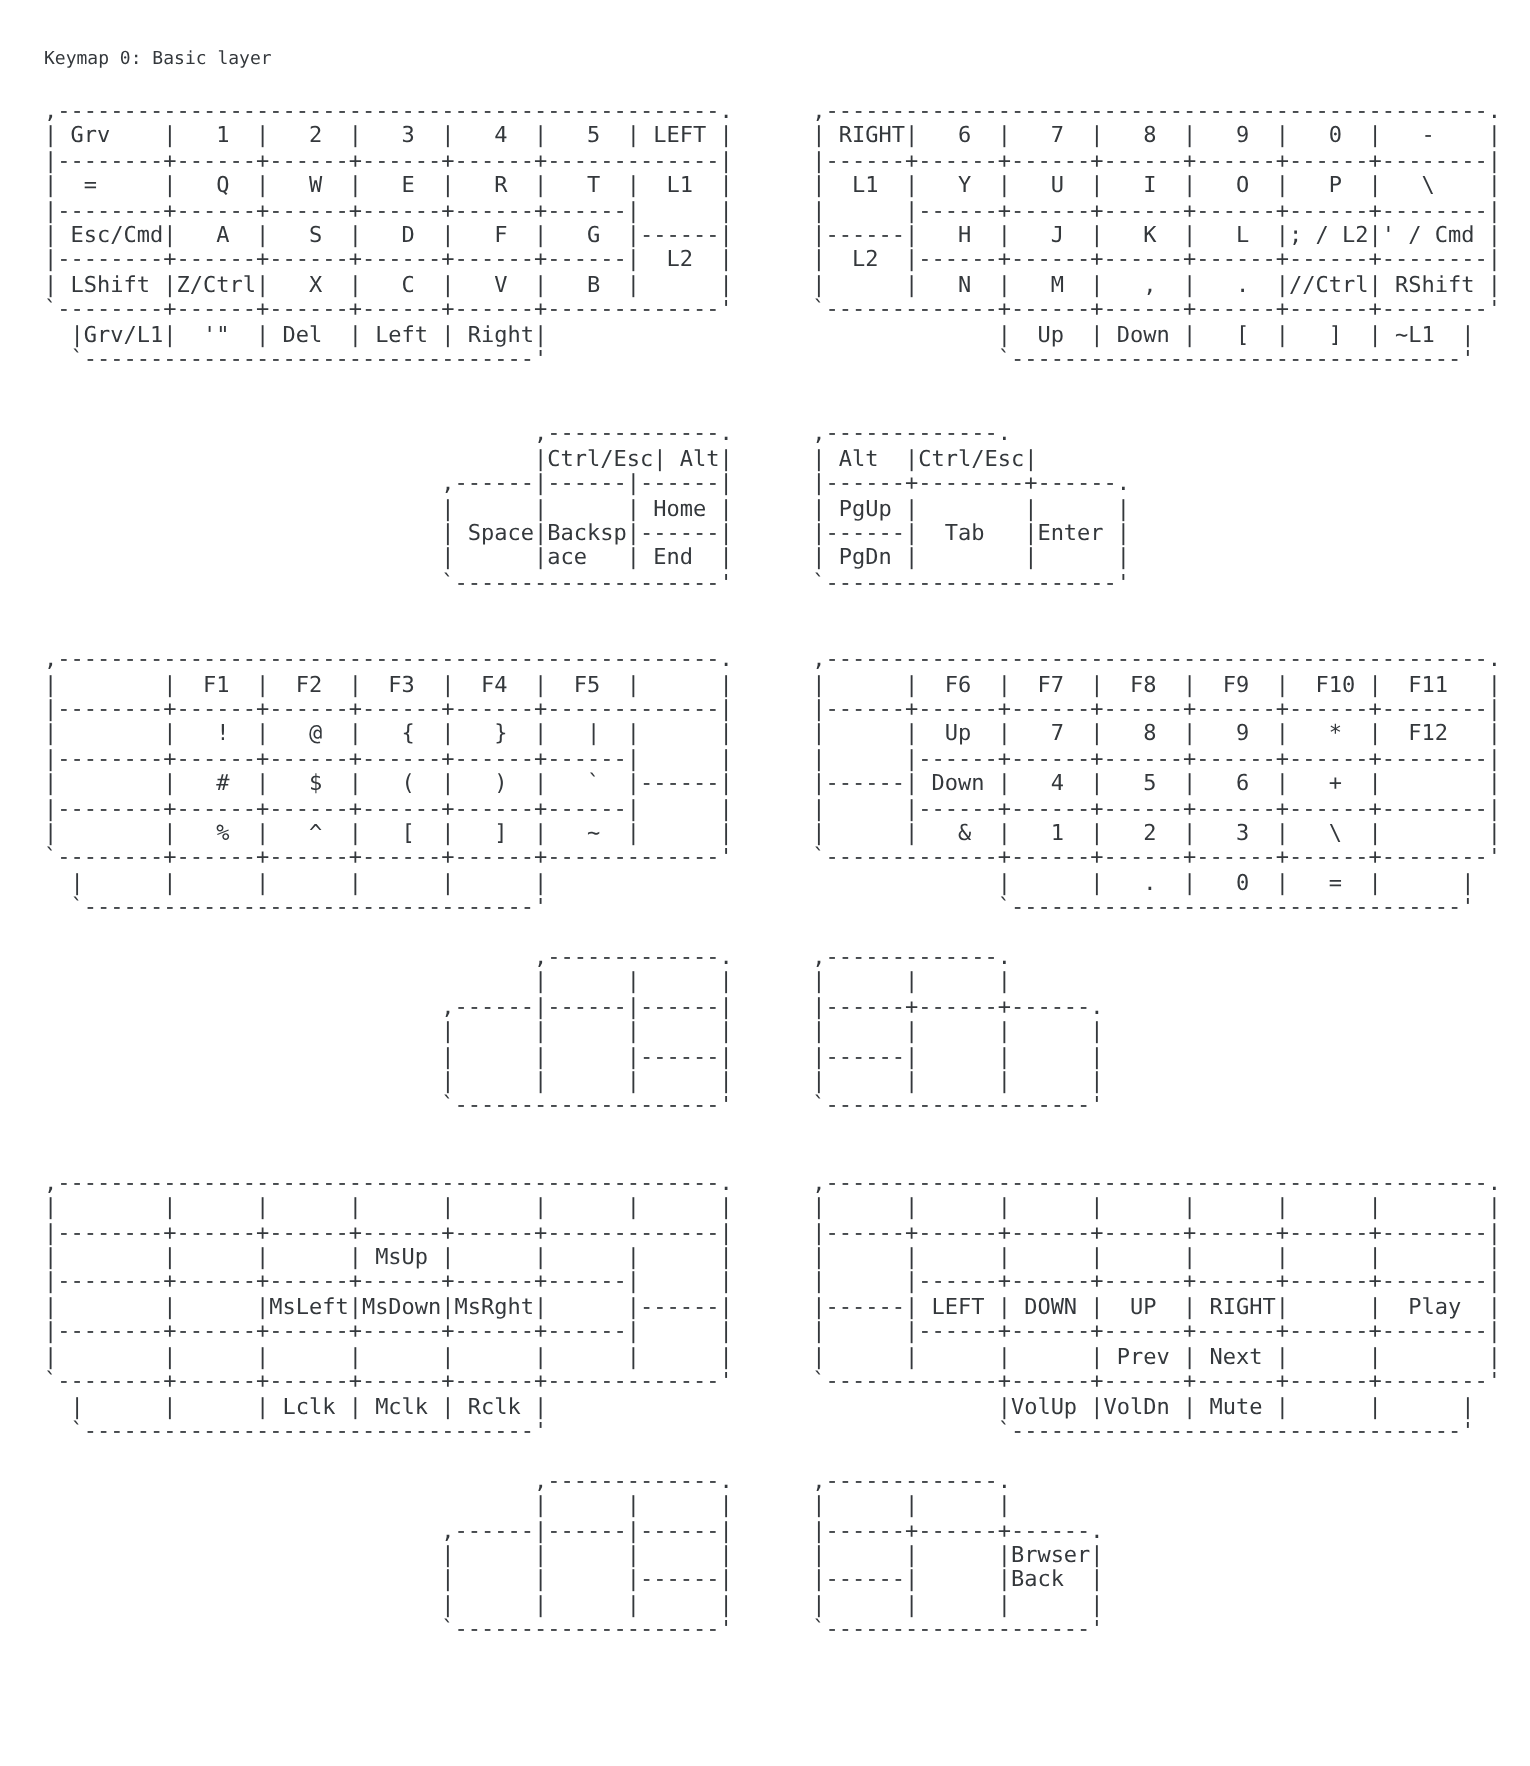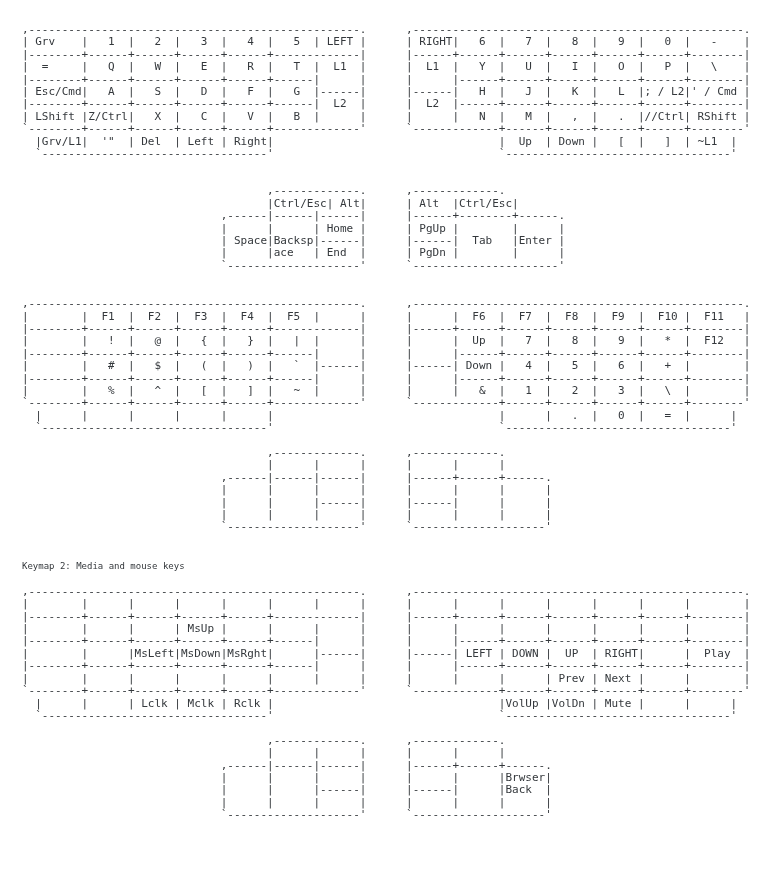--- a/index.html
+++ b/index.html
@@ -36,20 +36,21 @@
     color: #34383c;
     white-space: pre;
   }
 </style>
 </head>
 <body>
 
 <div class="page">
 
   <div class="keymap-section">
+    <div class="keymap-title">Keymap 0: Basic layer</div>
     <pre class="keymap-art">,--------------------------------------------------.      ,--------------------------------------------------.
 | Grv    |   1  |   2  |   3  |   4  |   5  | LEFT |      | RIGHT|   6  |   7  |   8  |   9  |   0  |   -    |
 |--------+------+------+------+------+-------------|      |------+------+------+------+------+------+--------|
 |  =     |   Q  |   W  |   E  |   R  |   T  |  L1  |      |  L1  |   Y  |   U  |   I  |   O  |   P  |   \    |
 |--------+------+------+------+------+------|      |      |      |------+------+------+------+------+--------|
 | Esc/Cmd|   A  |   S  |   D  |   F  |   G  |------|      |------|   H  |   J  |   K  |   L  |; / L2|' / Cmd |
 |--------+------+------+------+------+------|  L2  |      |  L2  |------+------+------+------+------+--------|
 | LShift |Z/Ctrl|   X  |   C  |   V  |   B  |      |      |      |   N  |   M  |   ,  |   .  |//Ctrl| RShift |
 `--------+------+------+------+------+-------------'      `-------------+------+------+------+------+--------'
   |Grv/L1|  '"  | Del  | Left | Right|                                  |  Up  | Down |   [  |   ]  | ~L1  |
@@ -81,21 +82,20 @@
                                      ,-------------.      ,-------------.
                                      |      |      |      |      |      |
                               ,------|------|------|      |------+------+------.
                               |      |      |      |      |      |      |      |
                               |      |      |------|      |------|      |      |
                               |      |      |      |      |      |      |      |
                               `--------------------'      `--------------------'</pre>
   </div>
 
   <div class="keymap-section">
-    <div class="keymap-title">Keymap 2: Media and mouse keys</div>
     <pre class="keymap-art">,--------------------------------------------------.      ,--------------------------------------------------.
 |        |      |      |      |      |      |      |      |      |      |      |      |      |      |        |
 |--------+------+------+------+------+-------------|      |------+------+------+------+------+------+--------|
 |        |      |      | MsUp |      |      |      |      |      |      |      |      |      |      |        |
 |--------+------+------+------+------+------|      |      |      |------+------+------+------+------+--------|
 |        |      |MsLeft|MsDown|MsRght|      |------|      |------| LEFT | DOWN |  UP  | RIGHT|      |  Play  |
 |--------+------+------+------+------+------|      |      |      |------+------+------+------+------+--------|
 |        |      |      |      |      |      |      |      |      |      |      | Prev | Next |      |        |
 `--------+------+------+------+------+-------------'      `-------------+------+------+------+------+--------'
   |      |      | Lclk | Mclk | Rclk |                                  |VolUp |VolDn | Mute |      |      |

